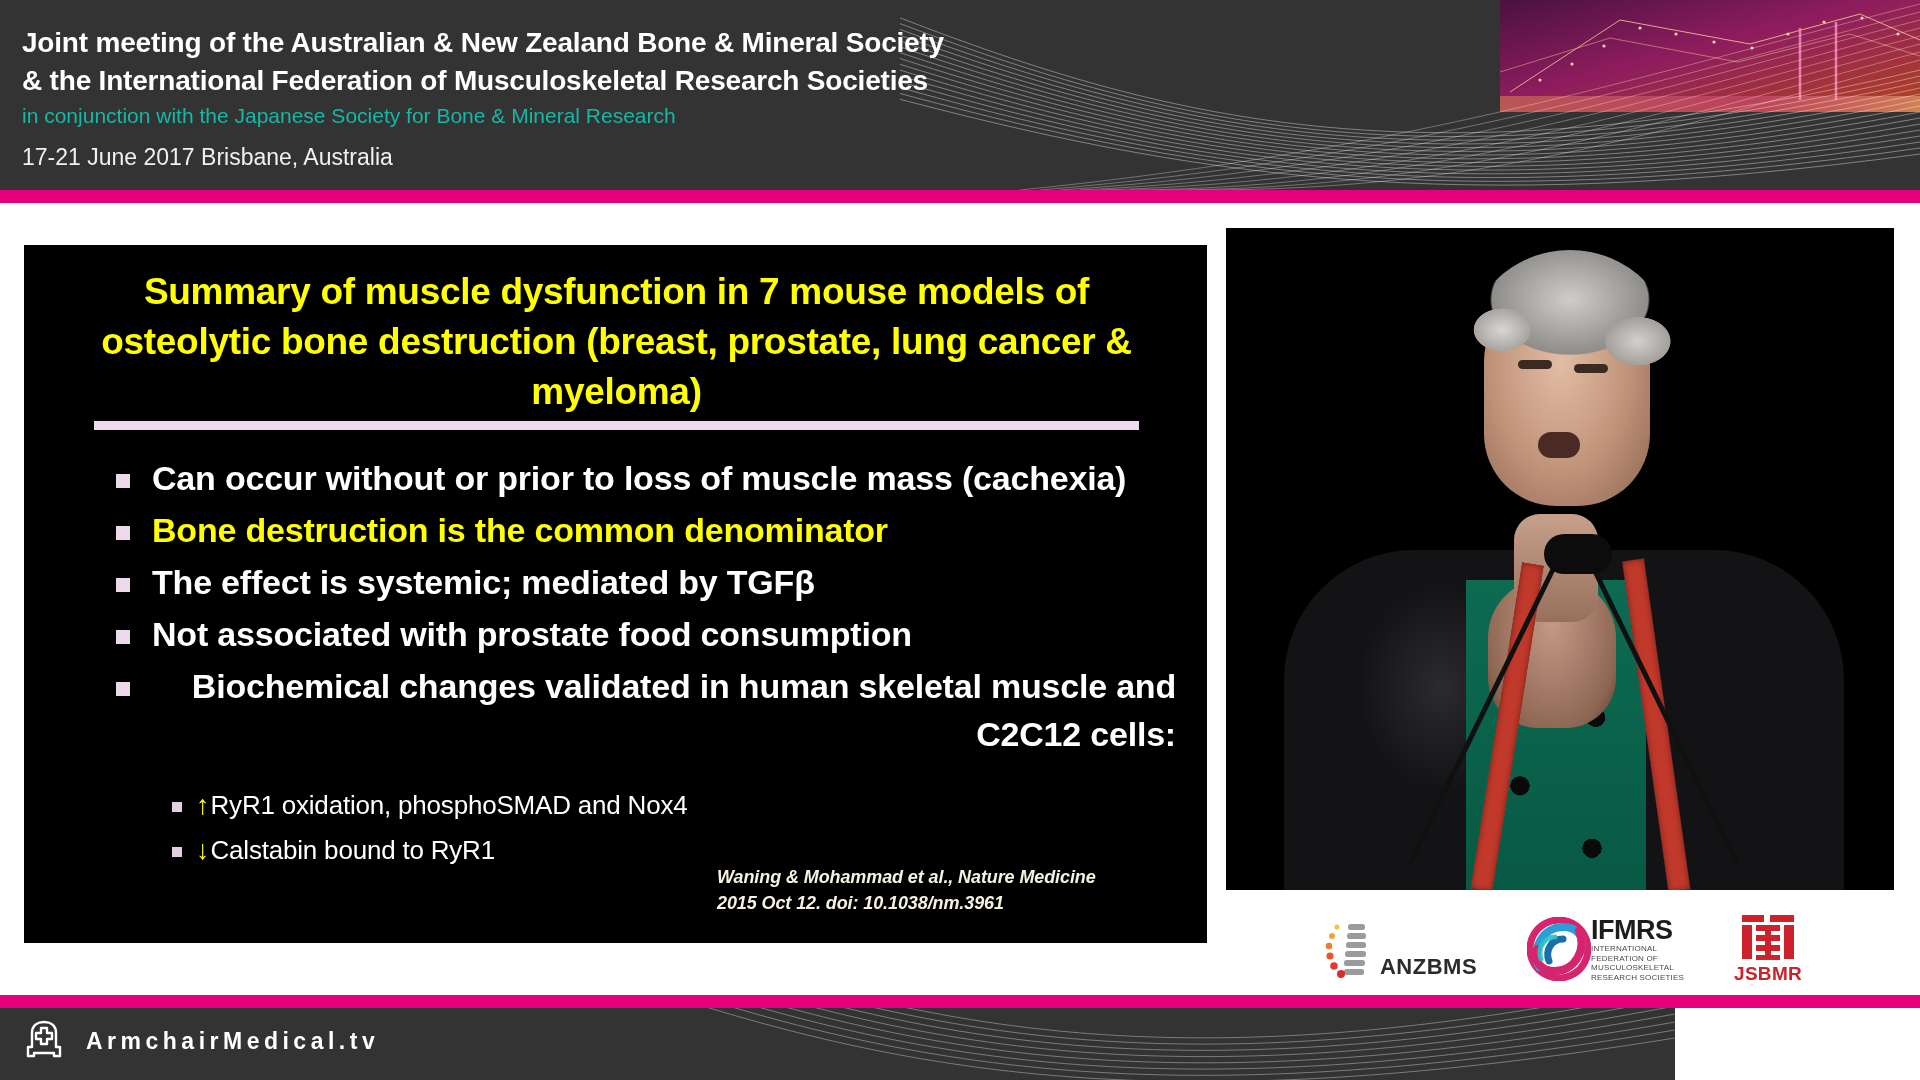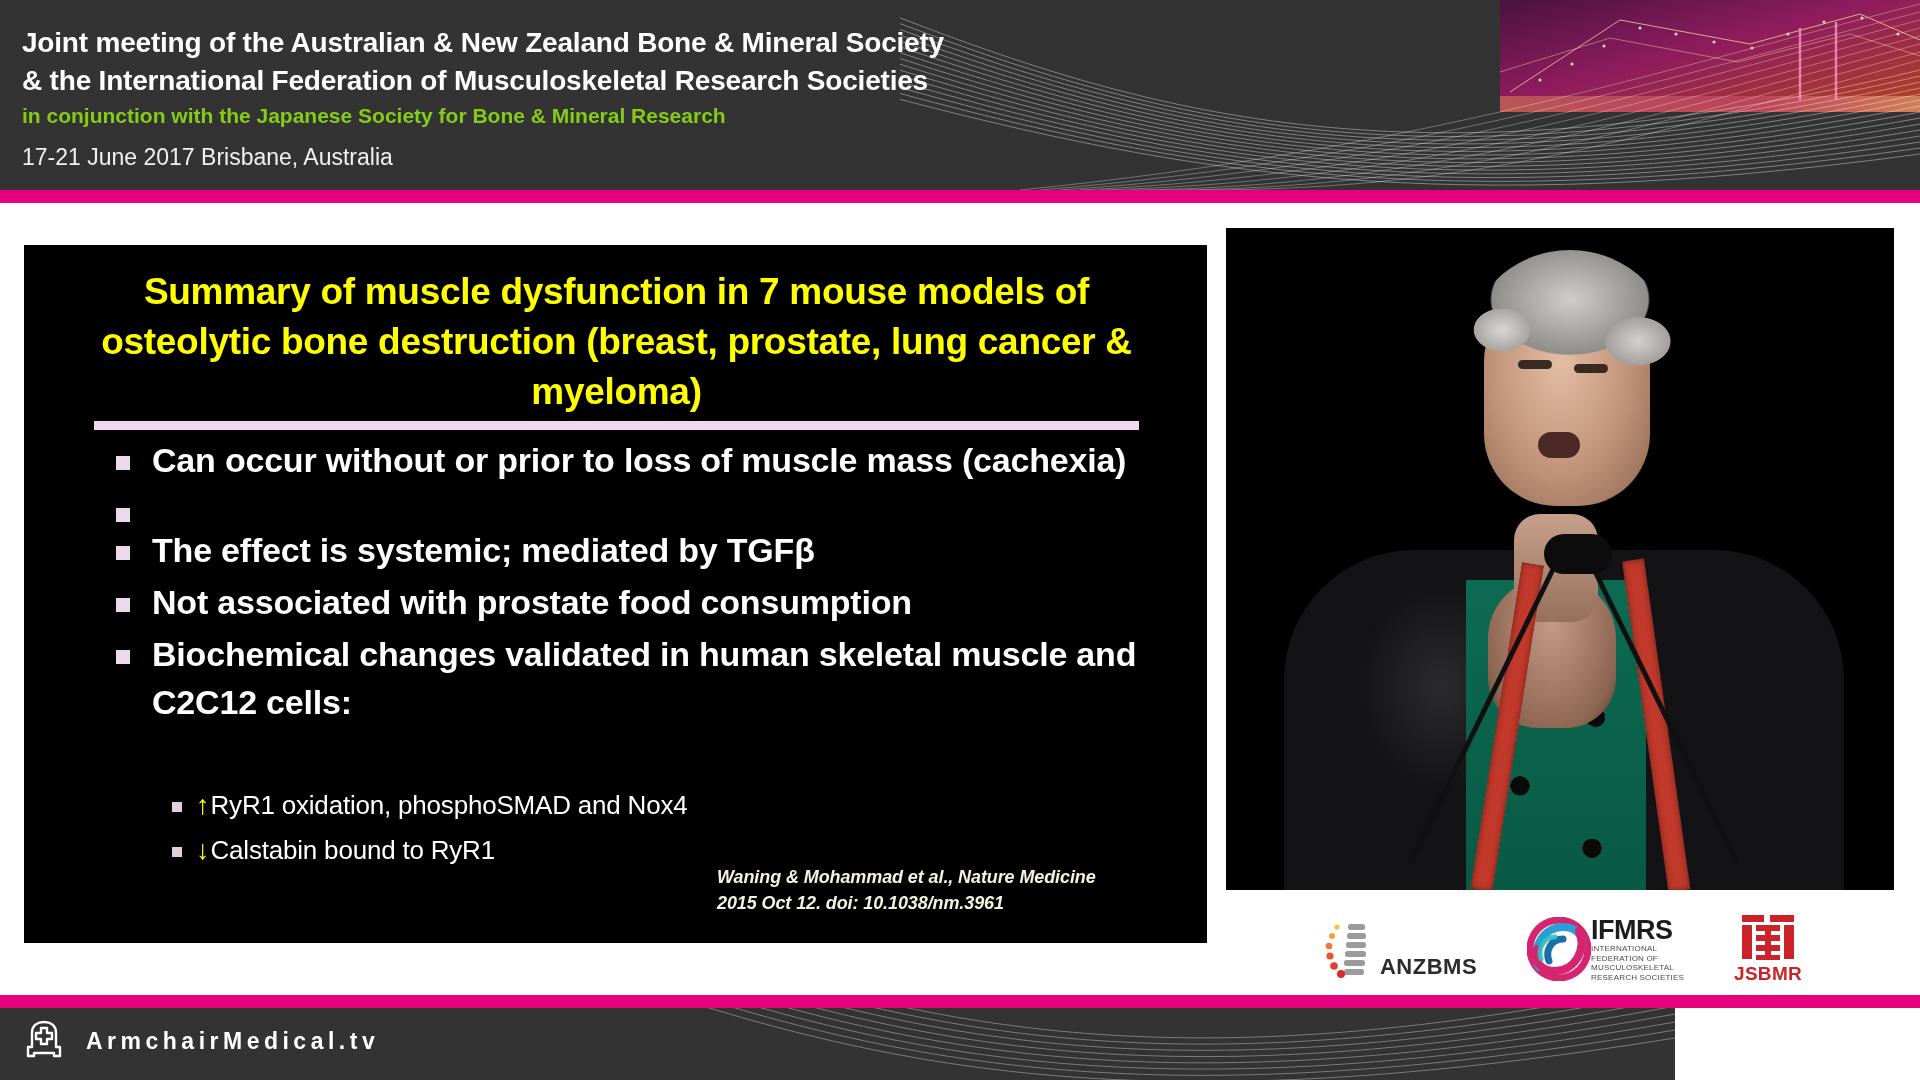--- a/index.html
+++ b/index.html
@@ -15,21 +15,21 @@
     position:absolute; right:0; top:0; width:420px; height:112px;
     overflow:hidden;
   }
   #header-swoosh { position:absolute; right:0; top:0; width:1020px; height:190px; }
   #header-text { position:absolute; left:22px; top:24px; z-index:5; }
   .hdr-l1, .hdr-l2 {
     color:#ffffff; font-size:28px; font-weight:bold; line-height:38px;
     letter-spacing:-0.2px; white-space:nowrap;
   }
   .hdr-l3 {
-    color:#84cc16; font-size:21px; font-weight:bold; line-height:31px;
+    color:#14b8a6; font-size:21px; font-weight:normal; line-height:31px;
     white-space:nowrap;
   }
   .hdr-l4 {
     color:#f0f0f0; font-size:23px; font-weight:normal; line-height:30px;
     margin-top:11px; white-space:nowrap;
   }
   #header-rule {
     position:absolute; left:0; top:190px; width:1920px; height:13px;
     background:#e6007e;
   }
@@ -47,21 +47,21 @@
   }
   #slide-title {
     position:absolute; left:60px; top:22px; width:1065px;
     color:#ffff00; font-size:37px; font-weight:bold; line-height:50px;
     text-align:center; letter-spacing:-0.3px;
   }
   #slide-divider {
     position:absolute; left:70px; top:176px; width:1045px; height:9px;
     background:#f0d8ef;
   }
-  #bullets { position:absolute; left:92px; top:191px; width:1060px; }
+  #bullets { position:absolute; left:92px; top:209px; width:1060px;text-align:right; }
   .bullet-row { display:flex; align-items:flex-start; margin-bottom:4px; }
   .bullet-sq {
     width:14px; height:14px; background:#ecd9ec; flex:0 0 14px;
     margin-top:20px; margin-right:22px;
   }
   .bullet-text {
     font-size:34px; font-weight:bold; line-height:48px; color:#ffffff;
     letter-spacing:-0.2px;
   }
   .bullet-text.accent { color:#ffff00; }
@@ -281,20 +281,21 @@
     <div id="slide-title">Summary of muscle dysfunction in 7 mouse models of osteolytic bone destruction (breast, prostate, lung cancer &amp; myeloma)</div>
     <div id="slide-divider"></div>
 
     <div id="bullets">
       <div class="bullet-row">
         <span class="bullet-sq"></span>
         <span class="bullet-text">Can occur without or prior to loss of muscle mass (cachexia)</span>
       </div>
       <div class="bullet-row">
         <span class="bullet-sq"></span>
+        <span class="bullet-text accent">Bone destruction is the common denominator</span>
       </div>
       <div class="bullet-row">
         <span class="bullet-sq"></span>
         <span class="bullet-text">The effect is systemic; mediated by TGFβ</span>
       </div>
       <div class="bullet-row">
         <span class="bullet-sq"></span>
         <span class="bullet-text">Not associated with prostate food consumption</span>
       </div>
       <div class="bullet-row">

